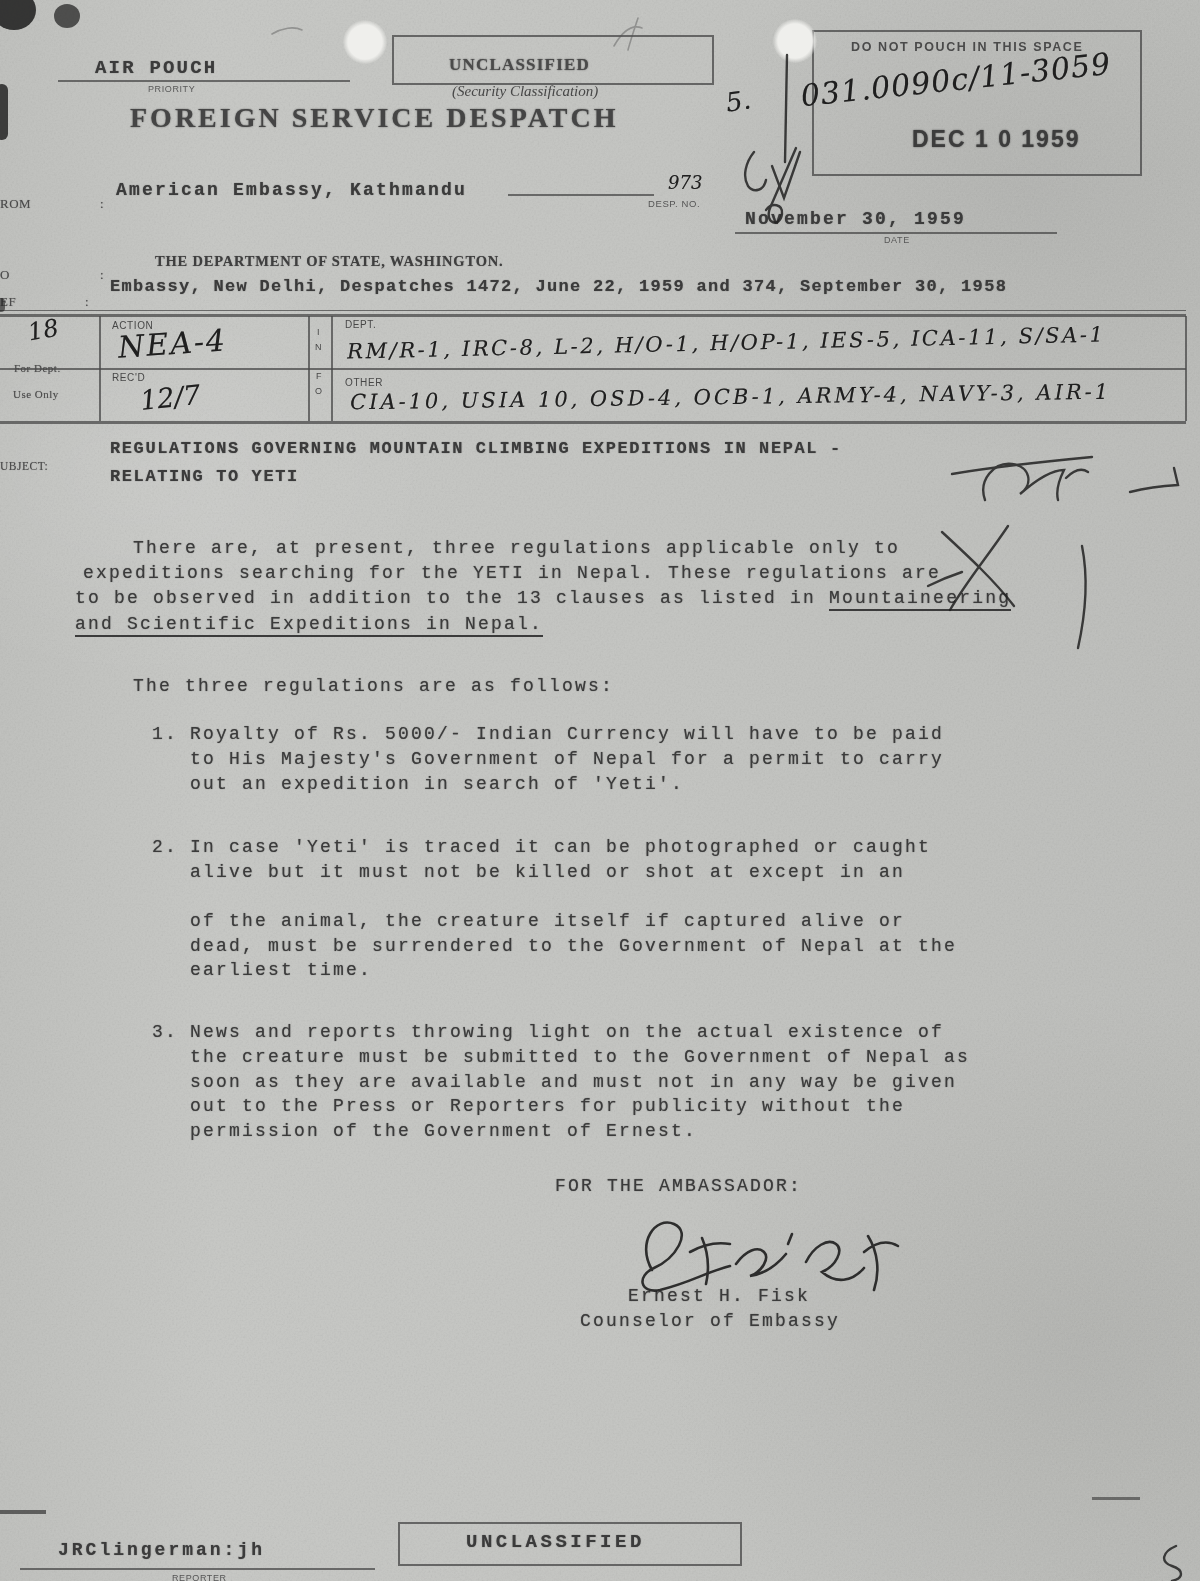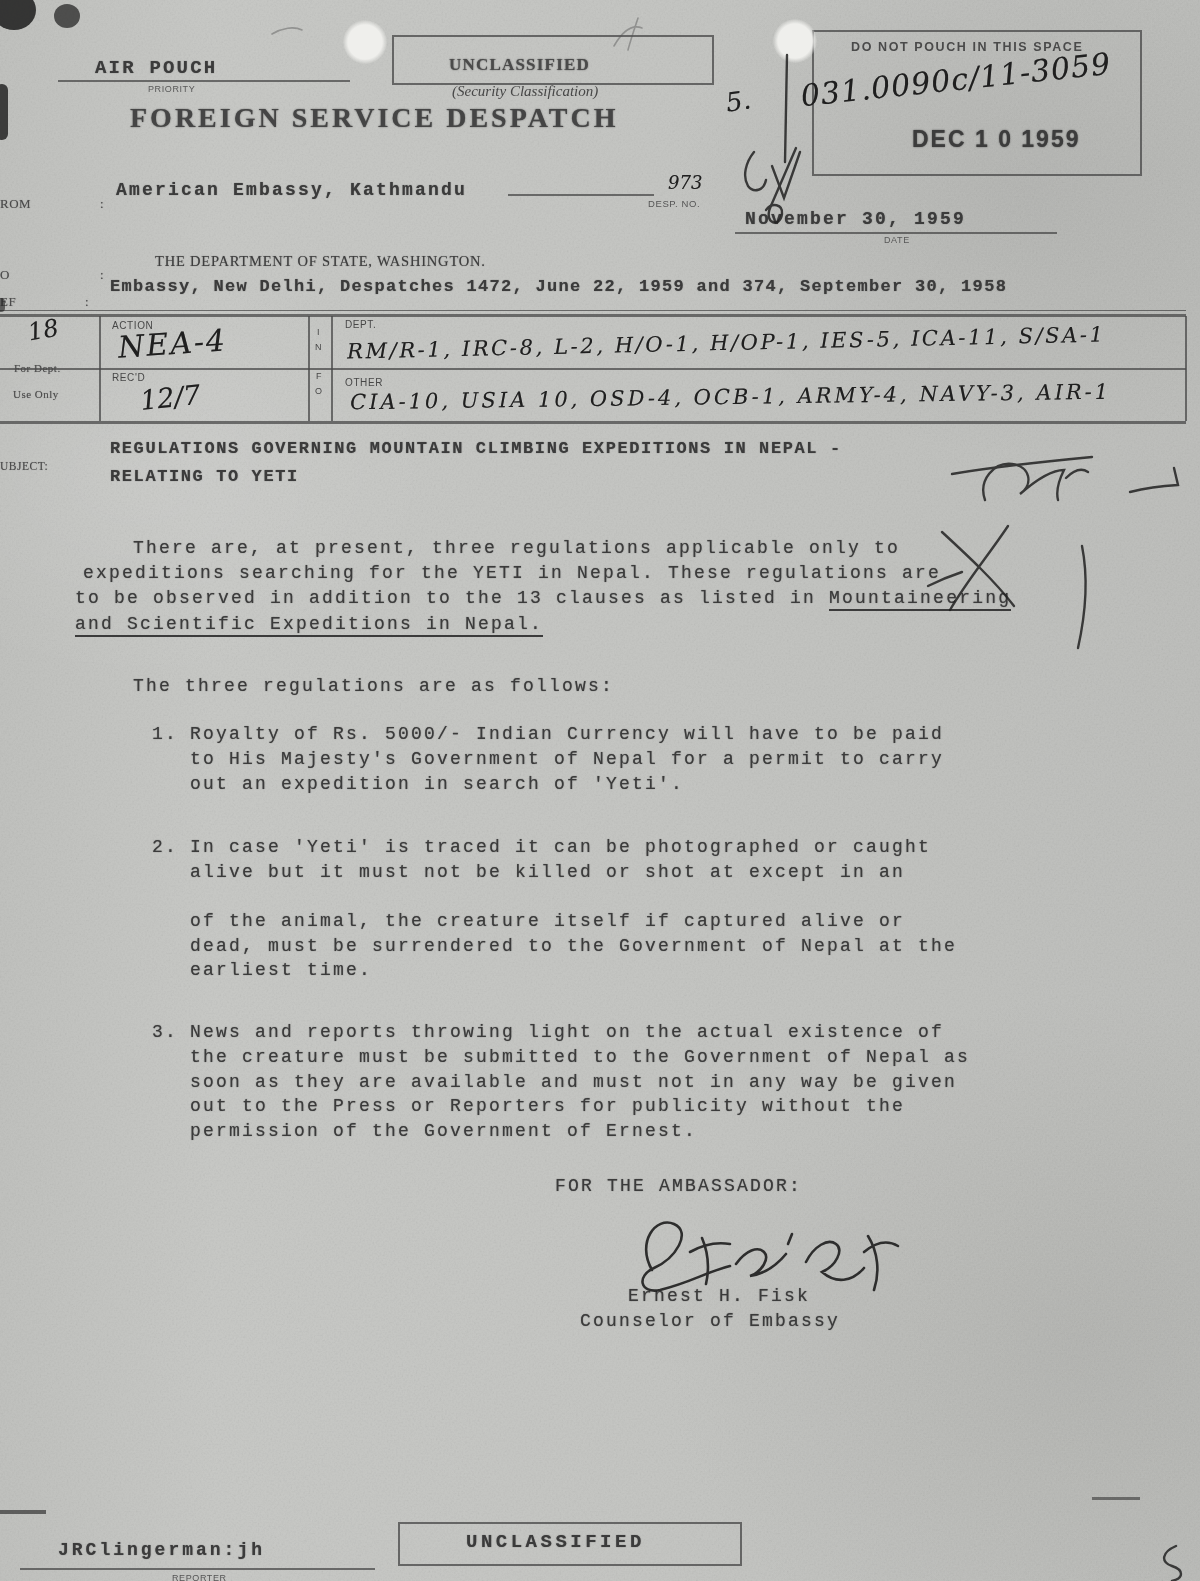--- a/index.html
+++ b/index.html
@@ -78,21 +78,21 @@
   <div class="abs tw tw-b" style="left:745px;top:209px;">November 30, 1959</div>
   <div class="rule" style="left:735px;top:232px;width:322px;height:1.5px;"></div>
   <div class="abs slbl" style="left:884px;top:235px;font-size:9px;color:#585858;">DATE</div>
 
   <div class="abs lbl" style="left:0px;top:184px;font-size:13px;">ROM</div>
   <div class="abs lbl" style="left:100px;top:184px;font-size:13px;">:</div>
   <div class="abs tw tw-b" style="left:116px;top:180px;">American Embassy, Kathmandu</div>
 
   <div class="abs lbl" style="left:0px;top:255px;font-size:13px;">O</div>
   <div class="abs lbl" style="left:100px;top:255px;font-size:13px;">:</div>
-  <div class="abs" style="left:155px;top:253px;font-family:'Liberation Serif',serif;font-weight:normal;font-size:14.5px;letter-spacing:.8px;color:#3f3f3f;text-shadow:0 0 1px rgba(60,60,60,.6);white-space:nowrap;">THE DEPARTMENT OF STATE, WASHINGTON.</div>
+  <div class="abs" style="left:155px;top:253px;font-family:'Liberation Serif',serif;font-weight:bold;font-size:14.5px;letter-spacing:.8px;color:#3f3f3f;text-shadow:0 0 1px rgba(60,60,60,.6);white-space:nowrap;">THE DEPARTMENT OF STATE, WASHINGTON.</div>
 
   <div class="abs lbl" style="left:0px;top:282px;font-size:13px;">EF</div>
   <div class="abs lbl" style="left:85px;top:282px;font-size:13px;">:</div>
   <div class="abs tw tw-b tw-sm" style="left:110px;top:277px;letter-spacing:1.3px;">Embassy, New Delhi, Despatches 1472, June 22, 1959 and 374, September 30, 1958</div>
 
   <div class="rule" style="left:0;top:310px;width:1186px;height:1px;"></div>
   <div class="rule" style="left:0;top:314px;width:1186px;height:2.5px;"></div>
   <div class="rule" style="left:0;top:421px;width:1186px;height:2.5px;"></div>
   <div class="rule" style="left:0;top:368px;width:1186px;height:1.5px;"></div>
   <div class="rule" style="left:99px;top:316px;width:1.5px;height:105px;"></div>

